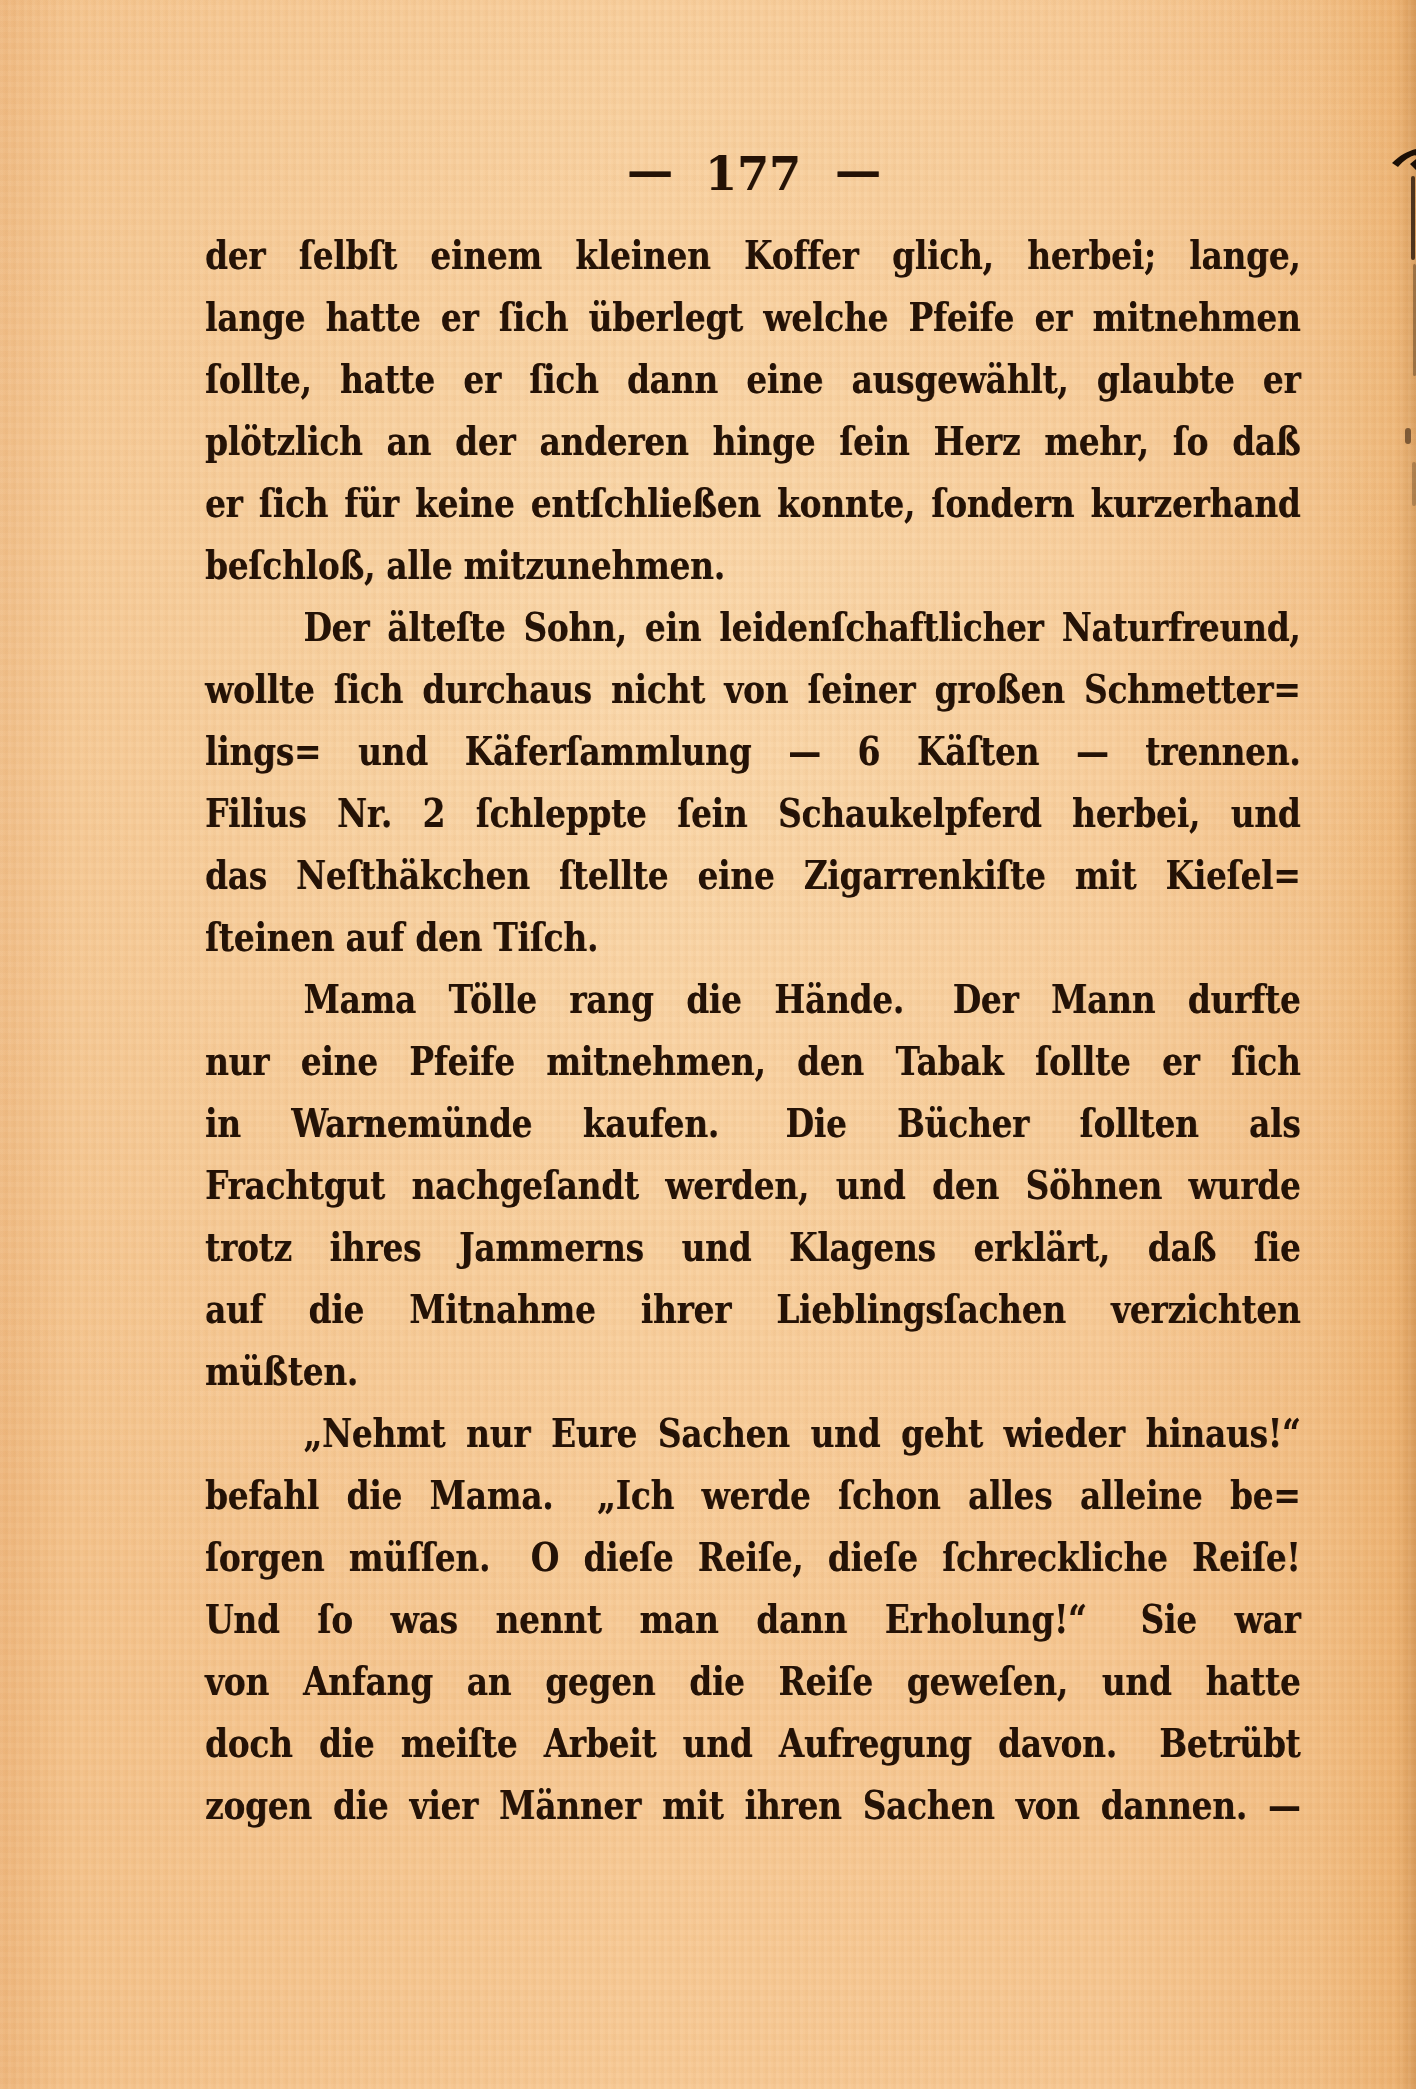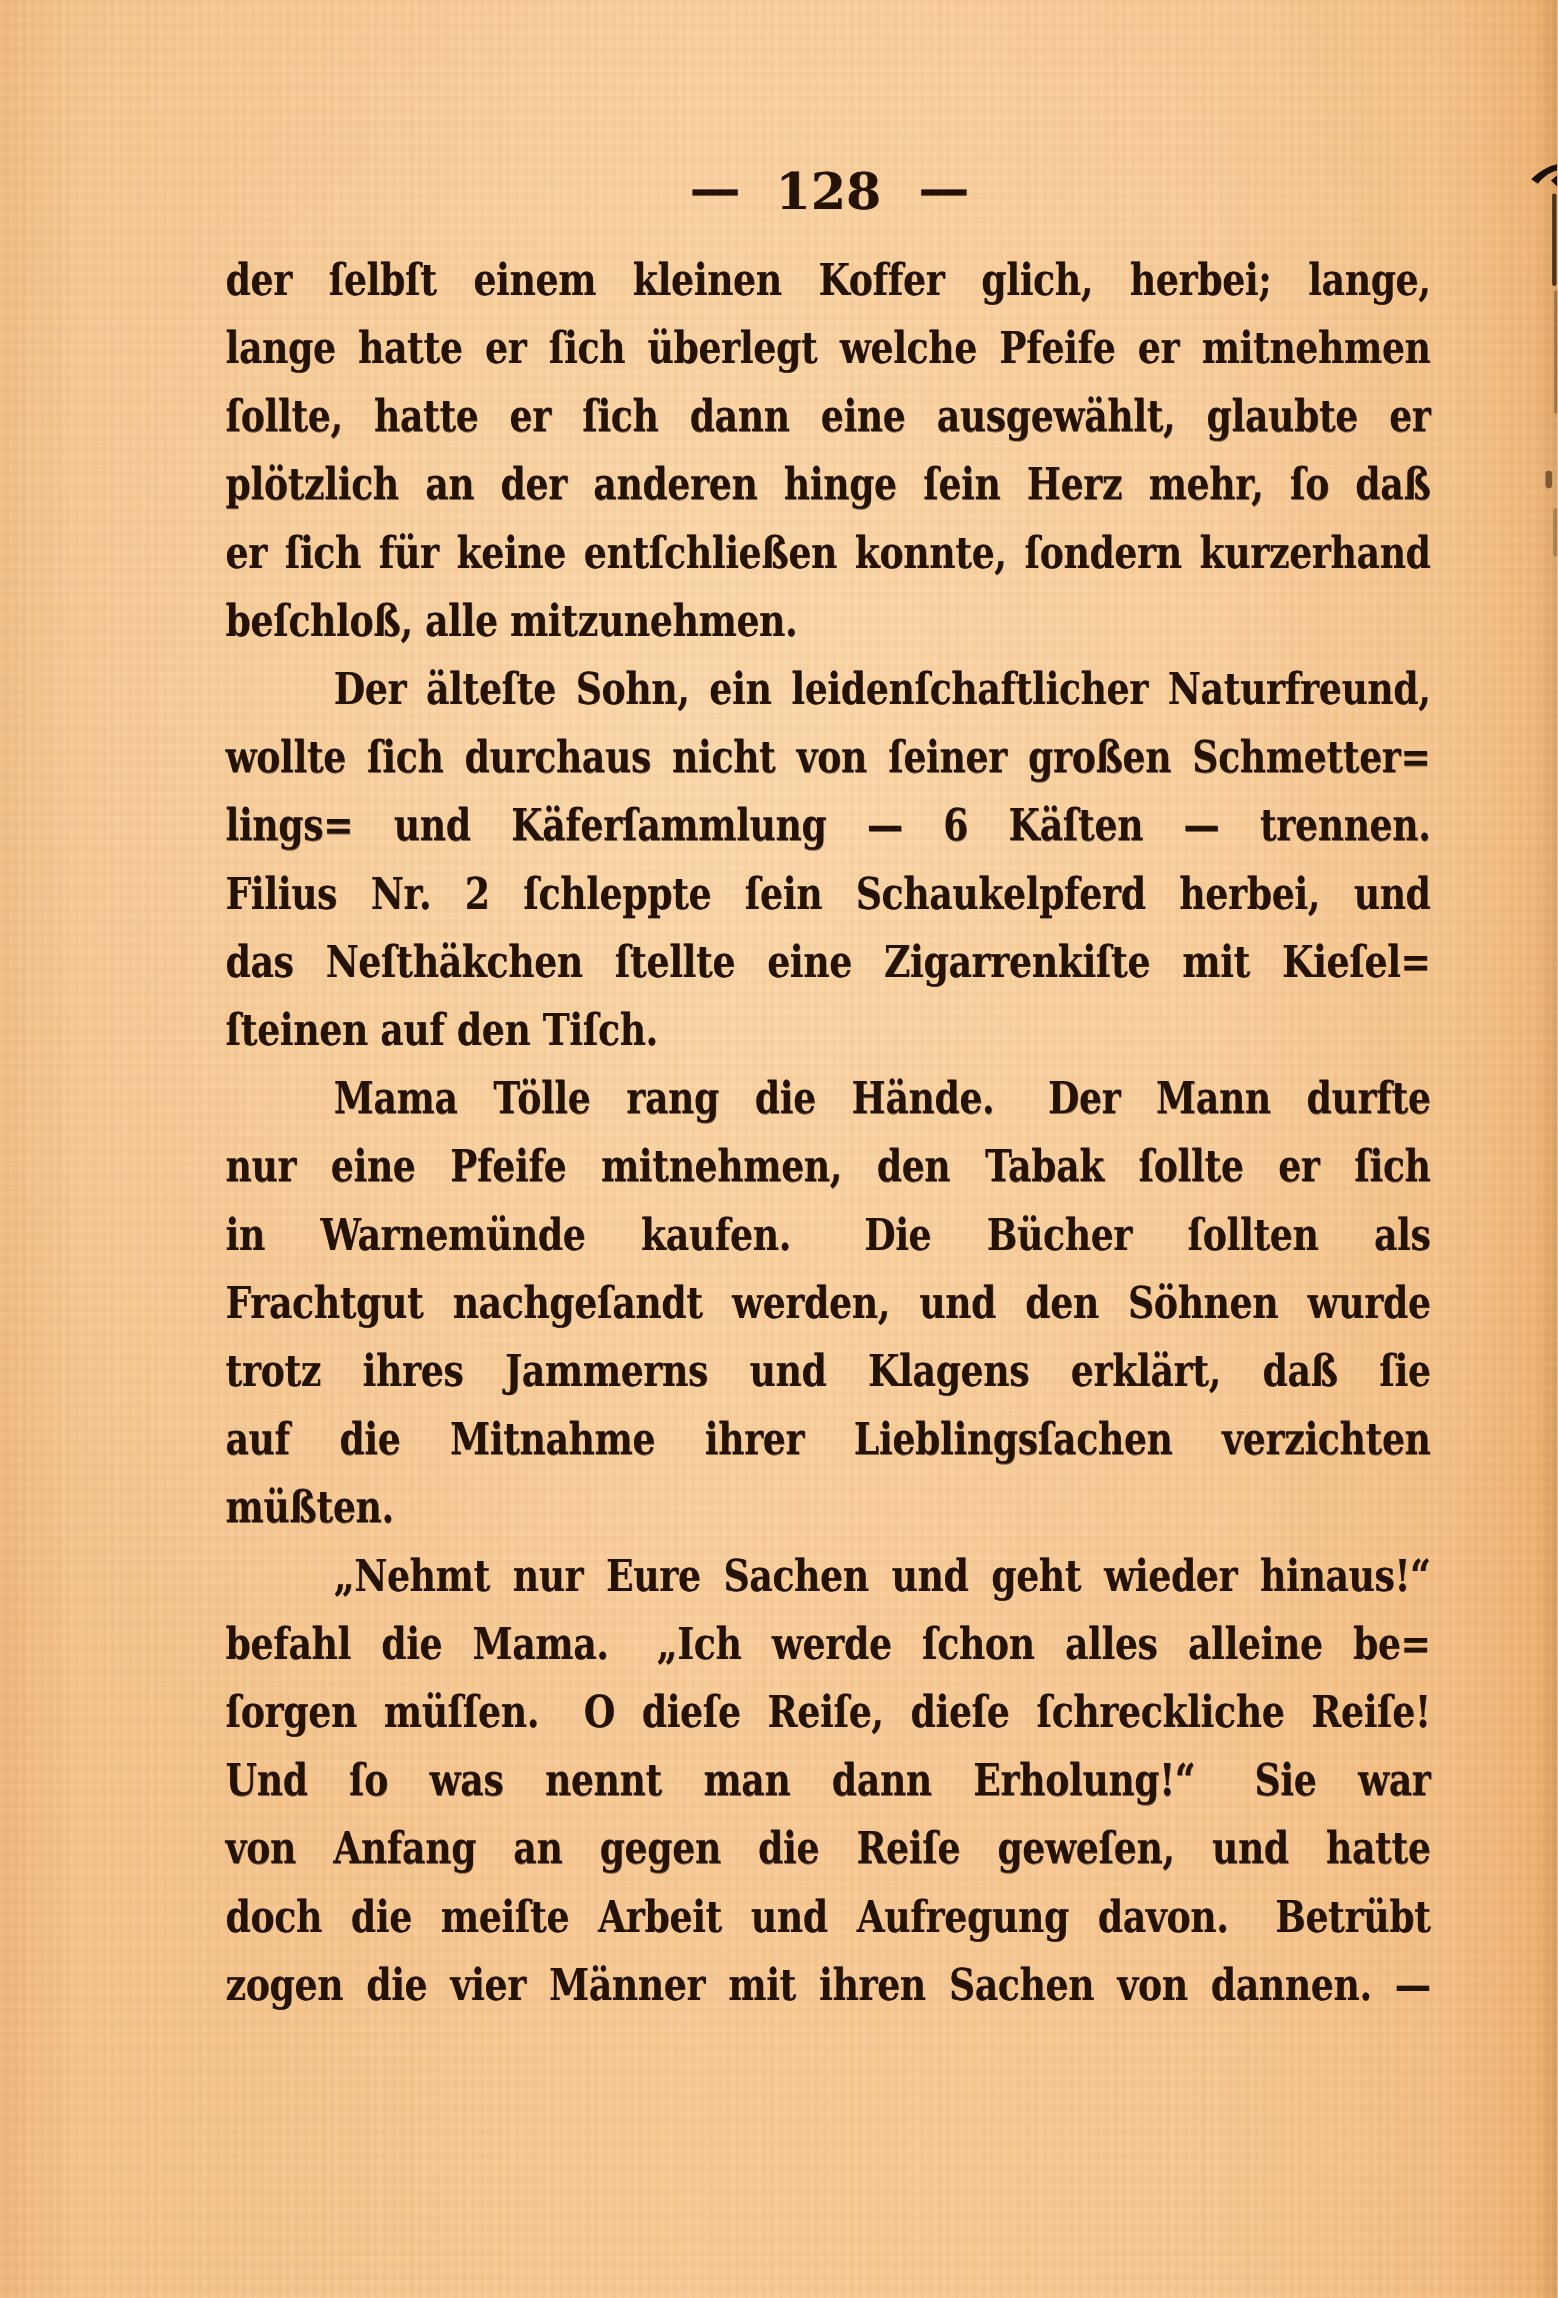--- a/index.html
+++ b/index.html
@@ -46,21 +46,21 @@
   .edge-speck       { position:absolute; right:5px;  top:428px; width:6px;  height:16px;  background:#2b180a; opacity:0.55; border-radius:3px; }
   .edge-shadow-low  { position:absolute; right:0;    top:462px; width:4px;  height:44px;  background:#3a2410; opacity:0.28; border-radius:2px; }
 </style>
 </head>
 <body>
 
 <div class="page">
 
   <div class="pagenum">
     <span class="dash">—</span>
-    <span>128</span>
+    <span>177</span>
     <span class="dash">—</span>
   </div>
 
   <div class="textblock">
       <div class="line">der ſelbſt einem kleinen Koffer glich, herbei; lange,</div>
       <div class="line">lange hatte er ſich überlegt welche Pfeife er mitnehmen</div>
       <div class="line">ſollte, hatte er ſich dann eine ausgewählt, glaubte er</div>
       <div class="line">plötzlich an der anderen hinge ſein Herz mehr, ſo daß</div>
       <div class="line">er ſich für keine entſchließen konnte, ſondern kurzerhand</div>
       <div class="line end">beſchloß, alle mitzunehmen.</div>

